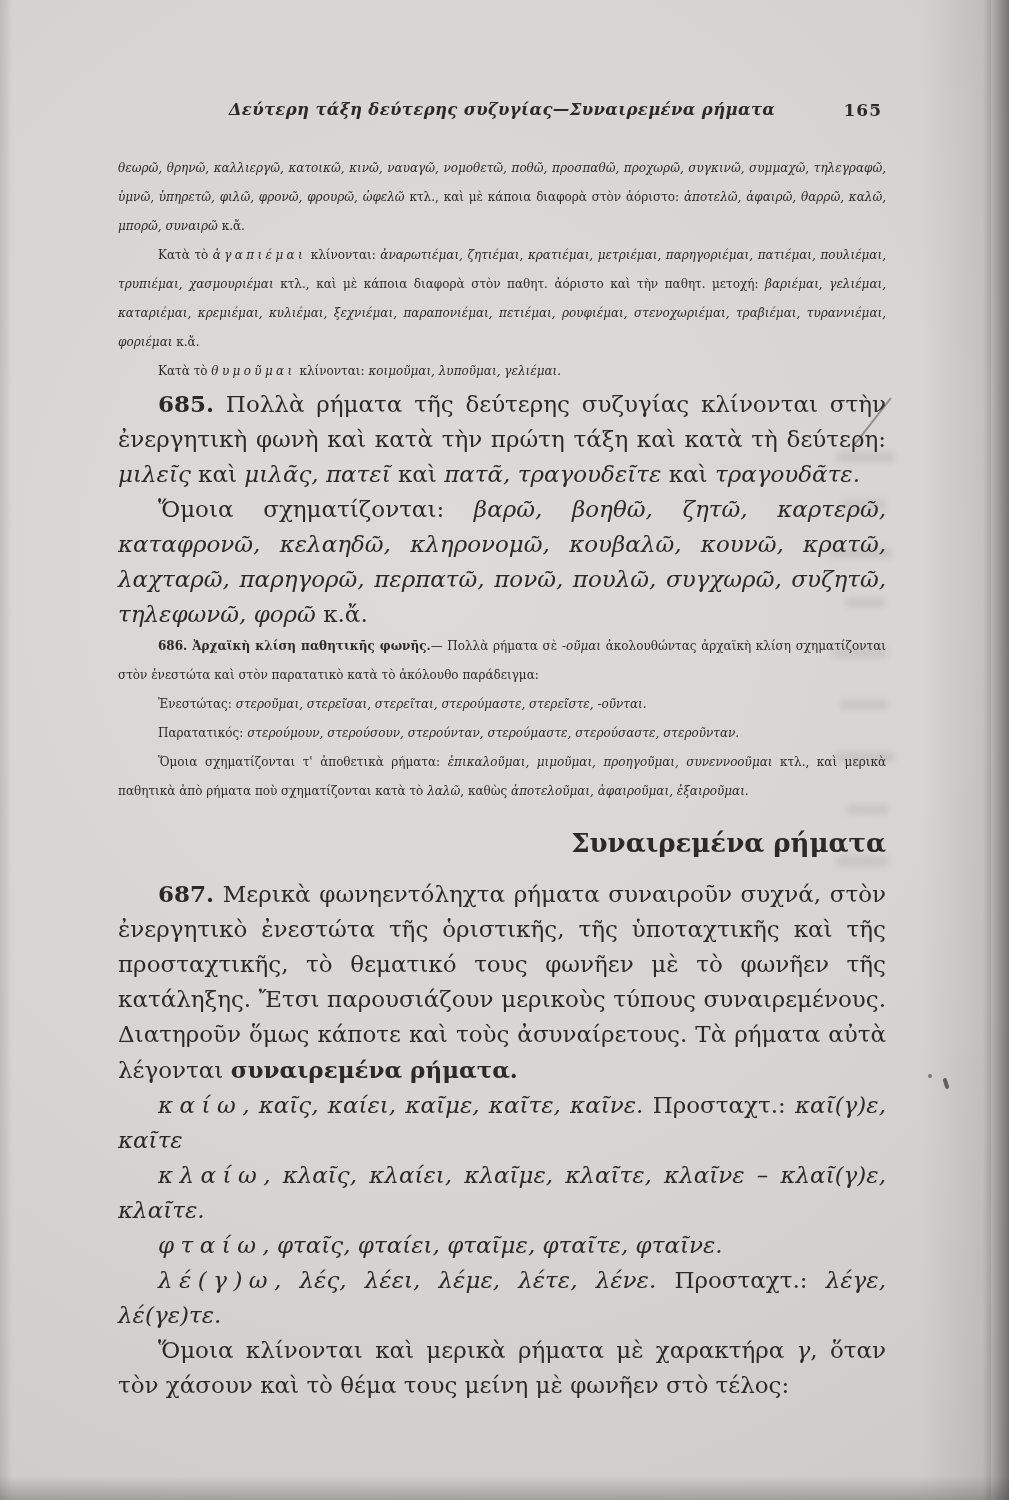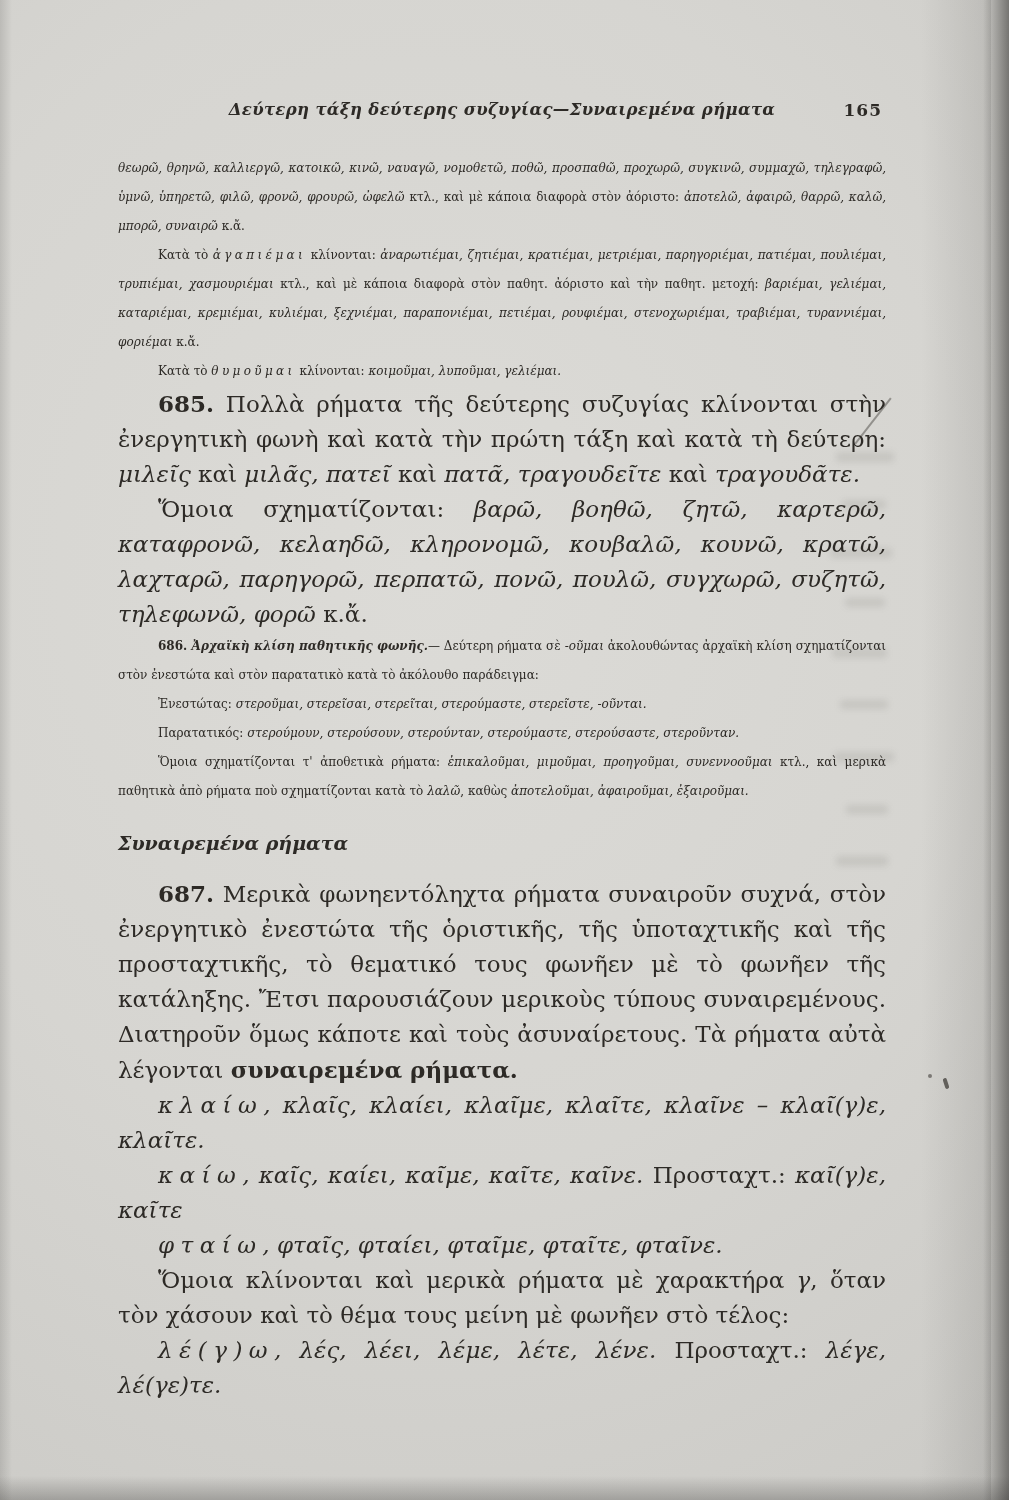--- a/index.html
+++ b/index.html
@@ -49,28 +49,28 @@
     font-size:16.5px; font-weight:bold; font-style:italic; letter-spacing:.02em;
   }
   .rh-title { position:absolute; left:50%; transform:translateX(-50%); white-space:nowrap; }
   .rh-page  { position:absolute; right:4px; font-style:normal; font-size:17px; letter-spacing:.06em;text-align:right; }
 
   .block { text-align:justify; }
   .block.small { font-size:12px;   line-height:29px; }
   .block.large { font-size:23px; line-height:35px; }
   .block.indent { text-indent:40px; }
   .block.heading {
-    text-align:left; text-indent:0;
-    font-size:19px; line-height:30px; margin:22px 0 18px;
+    text-align:right; text-indent:0;
+    font-size:26px; line-height:30px; margin:22px 0 18px;
   }
 
   .run-n  { font-style:normal; }
   .run-i  { font-style:italic; }
   .run-b  { font-weight:bold; }
-  .run-bi { font-weight:bold; font-style:italic; }
+  .run-bi { font-weight:bold; }
   .run-sp { font-style:italic; letter-spacing:.28em; }
 </style>
 </head>
 <body>
 
 <div class="page">
 
   <div class="edge-left"></div>
   <div class="gutter-shade"></div>
   <div class="edge-right"></div>
@@ -95,27 +95,27 @@
       <span class="rh-title">Δεύτερη τάξη δεύτερης συζυγίας—Συναιρεμένα ρήματα</span>
       <span class="rh-page">165</span>
     </div>
 
     <div>
         <p class="block small"><span class="run-i">θεωρῶ, θρηνῶ, καλλιεργῶ, κατοικῶ, κινῶ, ναυαγῶ, νομοθετῶ, ποθῶ, προσπαθῶ, προχωρῶ, συγκινῶ, συμμαχῶ, τηλεγραφῶ, ὑμνῶ, ὑπηρετῶ, φιλῶ, φρονῶ, φρουρῶ, ὠφελῶ </span><span class="run-n">κτλ., καὶ μὲ κάποια διαφορὰ στὸν ἀόριστο: </span><span class="run-i">ἀποτελῶ, ἀφαιρῶ, θαρρῶ, καλῶ, μπορῶ, συναιρῶ </span><span class="run-n">κ.ἄ.</span></p>
         <p class="block small indent"><span class="run-n">Κατὰ τὸ </span><span class="run-sp">ἀγαπιέμαι</span><span class="run-n"> κλίνονται: </span><span class="run-i">ἀναρωτιέμαι, ζητιέμαι, κρατιέμαι, μετριέμαι, παρηγοριέμαι, πατιέμαι, πουλιέμαι, τρυπιέμαι, χασμουριέμαι </span><span class="run-n">κτλ., καὶ μὲ κάποια διαφορὰ στὸν παθητ. ἀόριστο καὶ τὴν παθητ. μετοχή: </span><span class="run-i">βαριέμαι, γελιέμαι, καταριέμαι, κρεμιέμαι, κυλιέμαι, ξεχνιέμαι, παραπονιέμαι, πετιέμαι, ρουφιέμαι, στενοχωριέμαι, τραβιέμαι, τυραννιέμαι, φοριέμαι </span><span class="run-n">κ.ἄ.</span></p>
         <p class="block small indent"><span class="run-n">Κατὰ τὸ </span><span class="run-sp">θυμοῦμαι</span><span class="run-n"> κλίνονται: </span><span class="run-i">κοιμοῦμαι, λυποῦμαι, γελιέμαι.</span></p>
         <p class="block large indent"><span class="run-b">685.</span><span class="run-n"> Πολλὰ ρήματα τῆς δεύτερης συζυγίας κλίνονται στὴν ἐνεργητικὴ φωνὴ καὶ κατὰ τὴν πρώτη τάξη καὶ κατὰ τὴ δεύτερη: </span><span class="run-i">μιλεῖς</span><span class="run-n"> καὶ </span><span class="run-i">μιλᾶς, πατεῖ</span><span class="run-n"> καὶ </span><span class="run-i">πατᾶ, τραγουδεῖτε</span><span class="run-n"> καὶ </span><span class="run-i">τραγουδᾶτε.</span></p>
         <p class="block large indent"><span class="run-n">Ὅμοια σχηματίζονται: </span><span class="run-i">βαρῶ, βοηθῶ, ζητῶ, καρτερῶ, καταφρονῶ, κελαηδῶ, κληρονομῶ, κουβαλῶ, κουνῶ, κρατῶ, λαχταρῶ, παρηγορῶ, περπατῶ, πονῶ, πουλῶ, συγχωρῶ, συζητῶ, τηλεφωνῶ, φορῶ </span><span class="run-n">κ.ἄ.</span></p>
-        <p class="block small indent"><span class="run-b">686. </span><span class="run-bi">Ἀρχαϊκὴ κλίση παθητικῆς φωνῆς.</span><span class="run-n">— Δεύτερη ρήματα σὲ </span><span class="run-i">-οῦμαι </span><span class="run-n">ἀκολουθώντας ἀρχαϊκὴ κλίση σχηματίζονται στὸν ἐνεστώτα καὶ στὸν παρατατικὸ κατὰ τὸ ἀκόλουθο παράδειγμα:</span></p>
+        <p class="block small indent"><span class="run-b">686. </span><span class="run-bi">Ἀρχαϊκὴ κλίση παθητικῆς φωνῆς.</span><span class="run-n">— Πολλὰ ρήματα σὲ </span><span class="run-i">-οῦμαι </span><span class="run-n">ἀκολουθώντας ἀρχαϊκὴ κλίση σχηματίζονται στὸν ἐνεστώτα καὶ στὸν παρατατικὸ κατὰ τὸ ἀκόλουθο παράδειγμα:</span></p>
         <p class="block small indent"><span class="run-n">Ἐνεστώτας: </span><span class="run-i">στεροῦμαι, στερεῖσαι, στερεῖται, στερούμαστε, στερεῖστε, -οῦνται.</span></p>
         <p class="block small indent"><span class="run-n">Παρατατικός: </span><span class="run-i">στερούμουν, στερούσουν, στερούνταν, στερούμαστε, στερούσαστε, στεροῦνταν.</span></p>
         <p class="block small indent"><span class="run-n">Ὅμοια σχηματίζονται τ' ἀποθετικὰ ρήματα: </span><span class="run-i">ἐπικαλοῦμαι, μιμοῦμαι, προηγοῦμαι, συνεννοοῦμαι </span><span class="run-n">κτλ., καὶ μερικὰ παθητικὰ ἀπὸ ρήματα ποὺ σχηματίζονται κατὰ τὸ </span><span class="run-i">λαλῶ</span><span class="run-n">, καθὼς </span><span class="run-i">ἀποτελοῦμαι, ἀφαιροῦμαι, ἐξαιροῦμαι.</span></p>
         <h2 class="block large heading"><span class="run-bi">Συναιρεμένα ρήματα</span></h2>
         <p class="block large indent"><span class="run-b">687.</span><span class="run-n"> Μερικὰ φωνηεντόληχτα ρήματα συναιροῦν συχνά, στὸν ἐνεργητικὸ ἐνεστώτα τῆς ὁριστικῆς, τῆς ὑποταχτικῆς καὶ τῆς προσταχτικῆς, τὸ θεματικό τους φωνῆεν μὲ τὸ φωνῆεν τῆς κατάληξης. Ἔτσι παρουσιάζουν μερικοὺς τύπους συναιρεμένους. Διατηροῦν ὅμως κάποτε καὶ τοὺς ἀσυναίρετους. Τὰ ρήματα αὐτὰ λέγονται </span><span class="run-b">συναιρεμένα ρήματα.</span></p>
+        <p class="block large indent"><span class="run-sp">καίω</span><span class="run-i">, καῖς, καίει, καῖμε, καῖτε, καῖνε.</span><span class="run-n"> Προσταχτ.: </span><span class="run-i">καῖ(γ)ε, καῖτε</span></p>
         <p class="block large indent"><span class="run-sp">κλαίω</span><span class="run-i">, κλαῖς, κλαίει, κλαῖμε, κλαῖτε, κλαῖνε – κλαῖ(γ)ε, κλαῖτε.</span></p>
-        <p class="block large indent"><span class="run-sp">καίω</span><span class="run-i">, καῖς, καίει, καῖμε, καῖτε, καῖνε.</span><span class="run-n"> Προσταχτ.: </span><span class="run-i">καῖ(γ)ε, καῖτε</span></p>
         <p class="block large indent"><span class="run-sp">φταίω</span><span class="run-i">, φταῖς, φταίει, φταῖμε, φταῖτε, φταῖνε.</span></p>
+        <p class="block large indent"><span class="run-sp">λέ(γ)ω</span><span class="run-i">, λές, λέει, λέμε, λέτε, λένε.</span><span class="run-n"> Προσταχτ.: </span><span class="run-i">λέγε, λέ(γε)τε.</span></p>
         <p class="block large indent"><span class="run-n">Ὅμοια κλίνονται καὶ μερικὰ ρήματα μὲ χαρακτήρα </span><span class="run-i">γ</span><span class="run-n">, ὅταν τὸν χάσουν καὶ τὸ θέμα τους μείνη μὲ φωνῆεν στὸ τέλος:</span></p>
-        <p class="block large indent"><span class="run-sp">λέ(γ)ω</span><span class="run-i">, λές, λέει, λέμε, λέτε, λένε.</span><span class="run-n"> Προσταχτ.: </span><span class="run-i">λέγε, λέ(γε)τε.</span></p>
       </div>
 
   </div>
 </div>
 
 </body></html>

